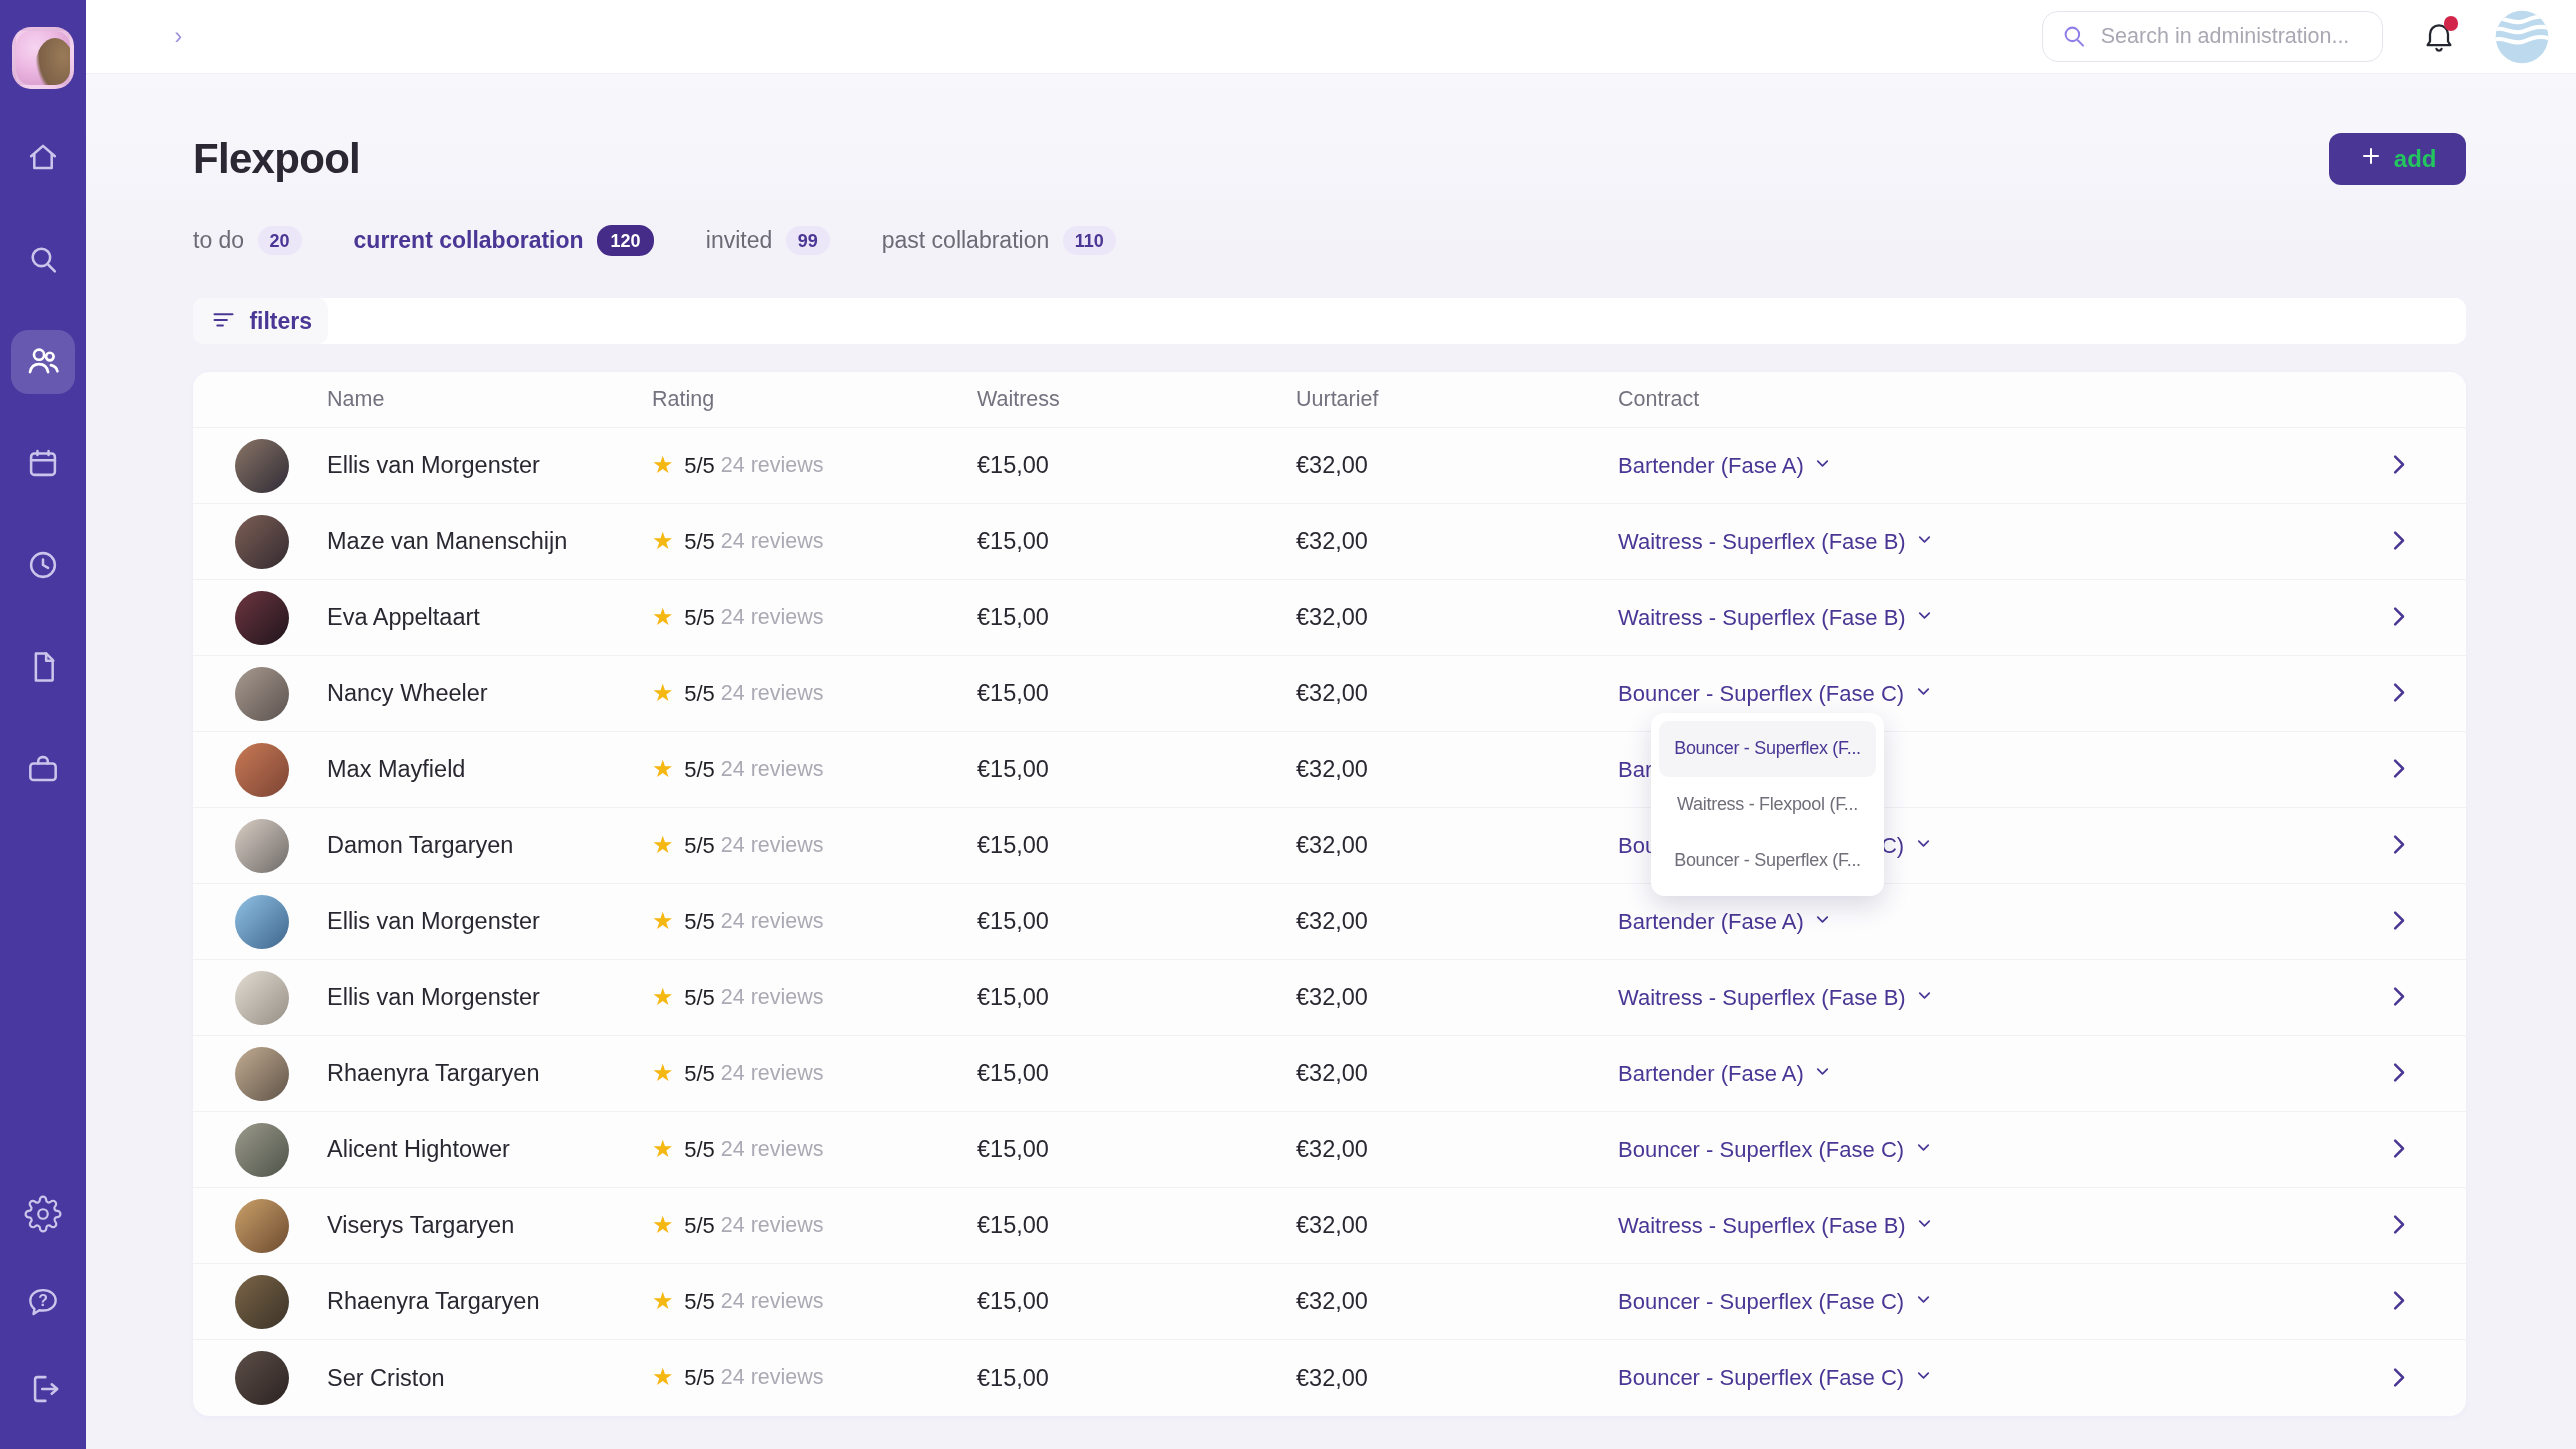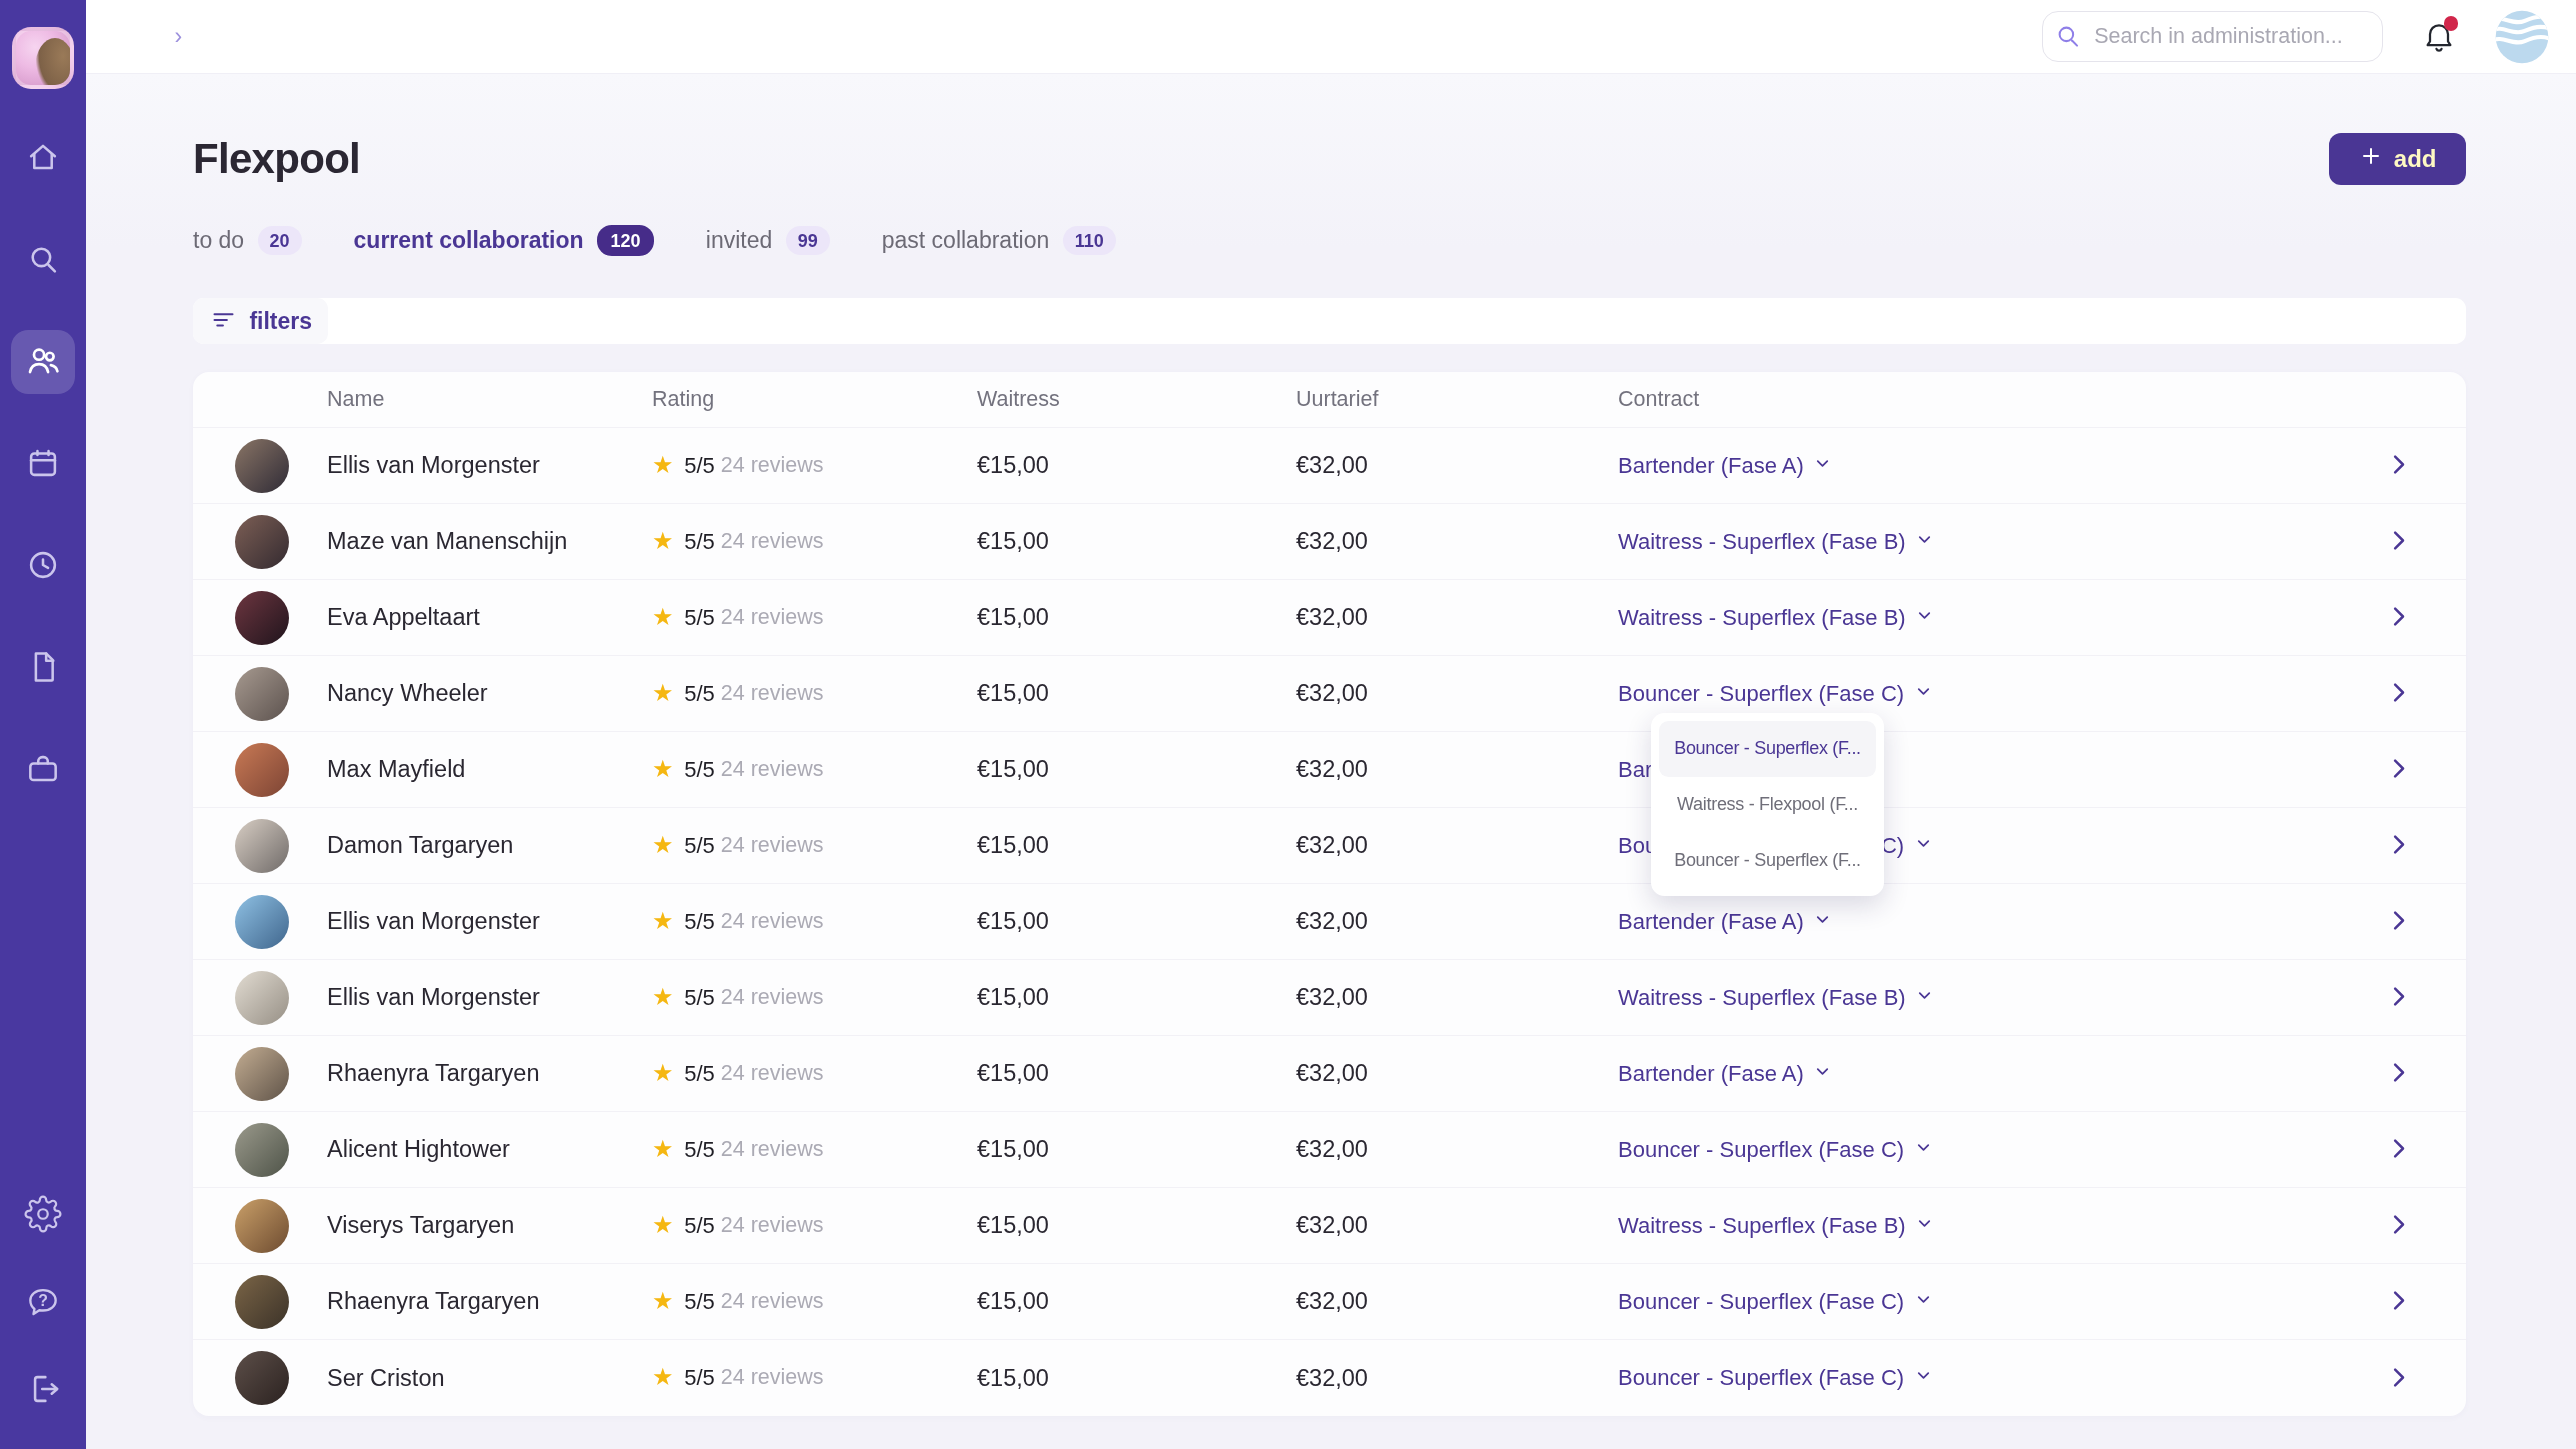--- a/index.html
+++ b/index.html
@@ -66,21 +66,21 @@
     padding:0 27px 0 38px;
     border-bottom:0.7px solid #F0EFF6;
   }
   .breadcrumb{display:flex;align-items:center;gap:24px;font-size:23px;flex-direction:column;}
   .crumb-parent{color:var(--muted-purple);cursor:pointer;}
   .crumb-sep{color:var(--muted-purple);font-size:23px;}
   .crumb-current{color:var(--accent-dark);font-weight:bold;}
   .topbar-right{display:flex;align-items:center;gap:38px;}
   .searchbox{
     width:341px;height:51px;border:1.3px solid #E5E4EC;border-radius:16px;
-    display:flex;align-items:center;gap:13.4px;padding:0 17.4px;background:#fff;justify-content:center;
+    display:flex;align-items:center;gap:13.4px;padding:0 17.4px;background:#fff;
   }
   .searchbox svg{width:27px;height:27px;flex:0 0 auto;color:#8F7FE8;}
   .searchbox input{
     border:none;outline:none;flex:1;font-size:21.5px;color:#4b4b55;
     font-family:"Liberation Sans", sans-serif;background:transparent;
   }
   .searchbox input::placeholder{color:#A9A8B3;}
   .bell-wrap{position:relative;width:36px;height:39px;cursor:pointer;}
   .bell-wrap svg{width:36px;height:39px;color:#23262E;}
   .bell-dot{
@@ -93,21 +93,21 @@
   .main{
     grid-row:2;grid-column:2;
     padding:59px 110px 0 107px;
     background:linear-gradient(#F8F8FC 0%, #F3F2F9 174px);
     position:relative;
   }
   .page-head{display:flex;align-items:center;justify-content:space-between;}
   .page-title{font-size:42px;font-weight:bold;color:#2B2733;letter-spacing:-0.7px;}
   .add-btn{
     height:52px;padding:0 29.5px;border:none;border-radius:12px;
-    background:var(--accent);color:#fef9c3;font-size:24px;font-weight:bold;
+    background:var(--accent);color:#22c55e;font-size:24px;font-weight:bold;
     font-family:"Liberation Sans", sans-serif;
     display:flex;align-items:center;gap:11px;cursor:pointer;
   }
   .add-btn svg{width:24px;height:24px;}
 
   .tabs{display:flex;align-items:center;gap:52px;margin-top:40px;height:31px;}
   .tab{display:flex;align-items:center;gap:13.4px;cursor:pointer;font-size:23px;color:var(--text-gray);}
   .tab .tab-count{
     background:var(--badge-bg);color:var(--accent);
     font-size:18px;font-weight:bold;border-radius:14.8px;padding:5.4px 12px;line-height:1;

